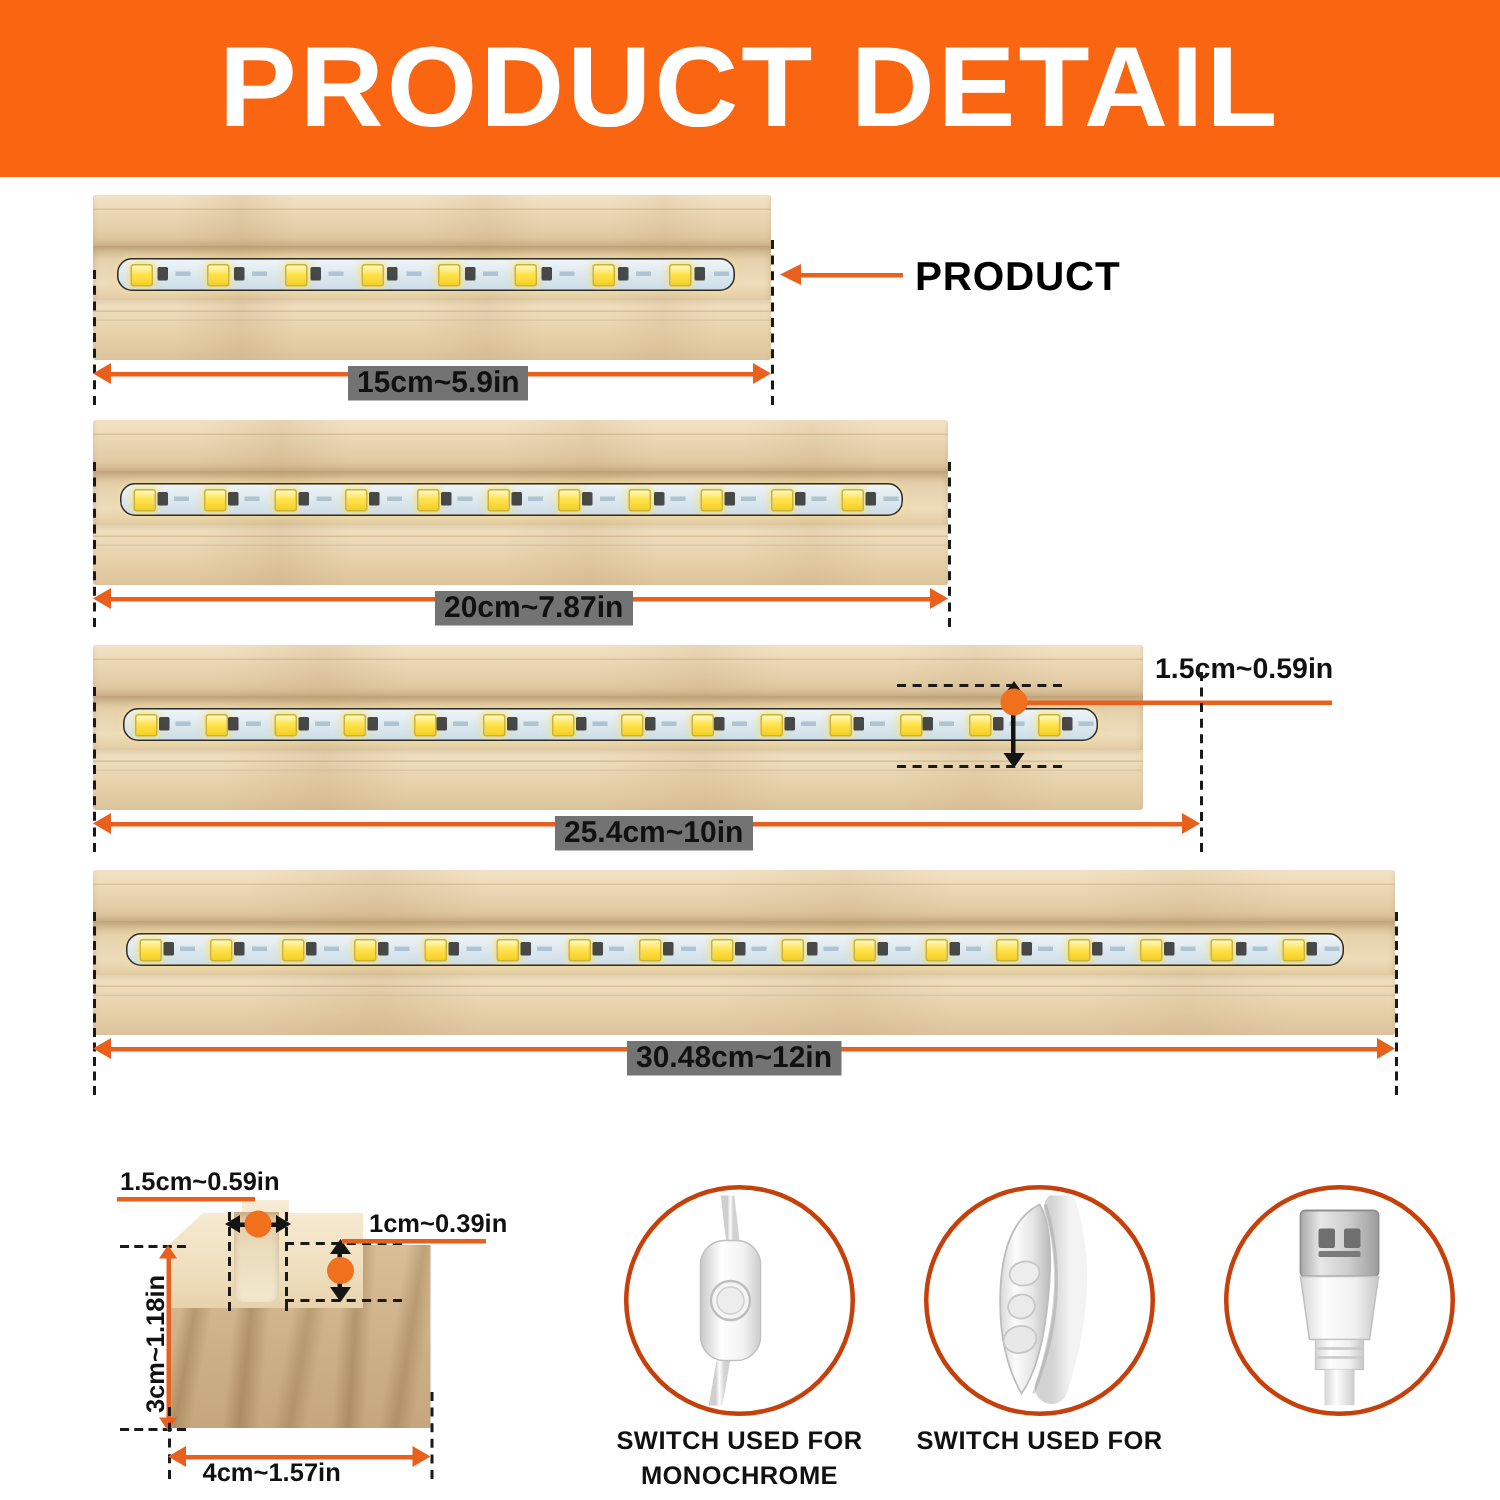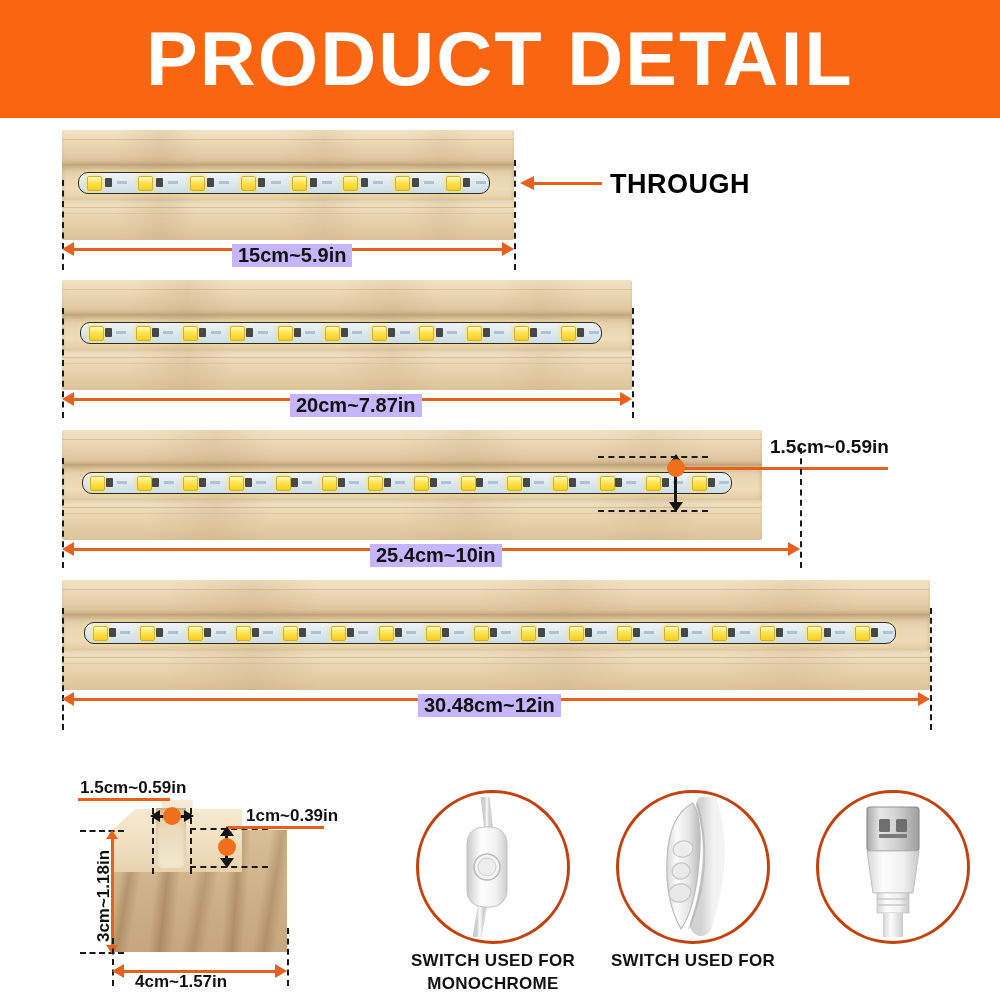--- a/index.html
+++ b/index.html
@@ -119,21 +119,21 @@
   .dim-h .ar-l,.dim-h .ar-r{
     position:absolute;top:0;width:0;height:0;
     border-top:7px solid transparent;border-bottom:7px solid transparent;
   }
   .dim-h .ar-l{left:0;border-right:12px solid #e8601c;}
   .dim-h .ar-r{right:0;border-left:12px solid #e8601c;}
   .dim-label{
     position:absolute;
     font-family:"Liberation Sans Narrow","Liberation Sans",sans-serif;
     font-weight:bold;color:#111;white-space:nowrap;
-    background:#c4b5fd;padding:0 6px;
+    background:#737373;padding:0 6px;
   }
 
   
   .dim-v-black{position:absolute;width:14px;}
   .dim-v-black .bar{
     position:absolute;top:8px;bottom:8px;left:5px;width:3px;background:#141414;
   }
   .dim-v-black .ar-t,.dim-v-black .ar-b{
     position:absolute;left:0;width:0;height:0;
     border-left:7px solid transparent;border-right:7px solid transparent;
@@ -285,21 +285,21 @@
       <div class="ar-l"></div>
         <div class="bar"></div>
         <div class="ar-r"></div>
     </div>
     <div class="dim-label" style="left:232px;top:126px;font-size:20px;">15cm~5.9in</div>
 
     <div class="through-arrow" style="left:520px;top:58px;width:82px;">
       <div class="head"></div>
         <div class="bar"></div>
     </div>
-    <div class="through-label" style="left:610px;top:51px;">THROUGH</div>
+    <div class="through-label" style="left:610px;top:51px;">PRODUCT</div>
   </div>
 
   <div>
     <div class="shelf" style="left:62px;top:162px;width:570px;height:110px;">
       <div class="top-rail">
           <div class="wood-grain"></div>
         </div>
       <div class="channel">
         <div class="wood-grain"></div>
         <div class="led-strip" style="left:18px;top:8px;width:520px;">

